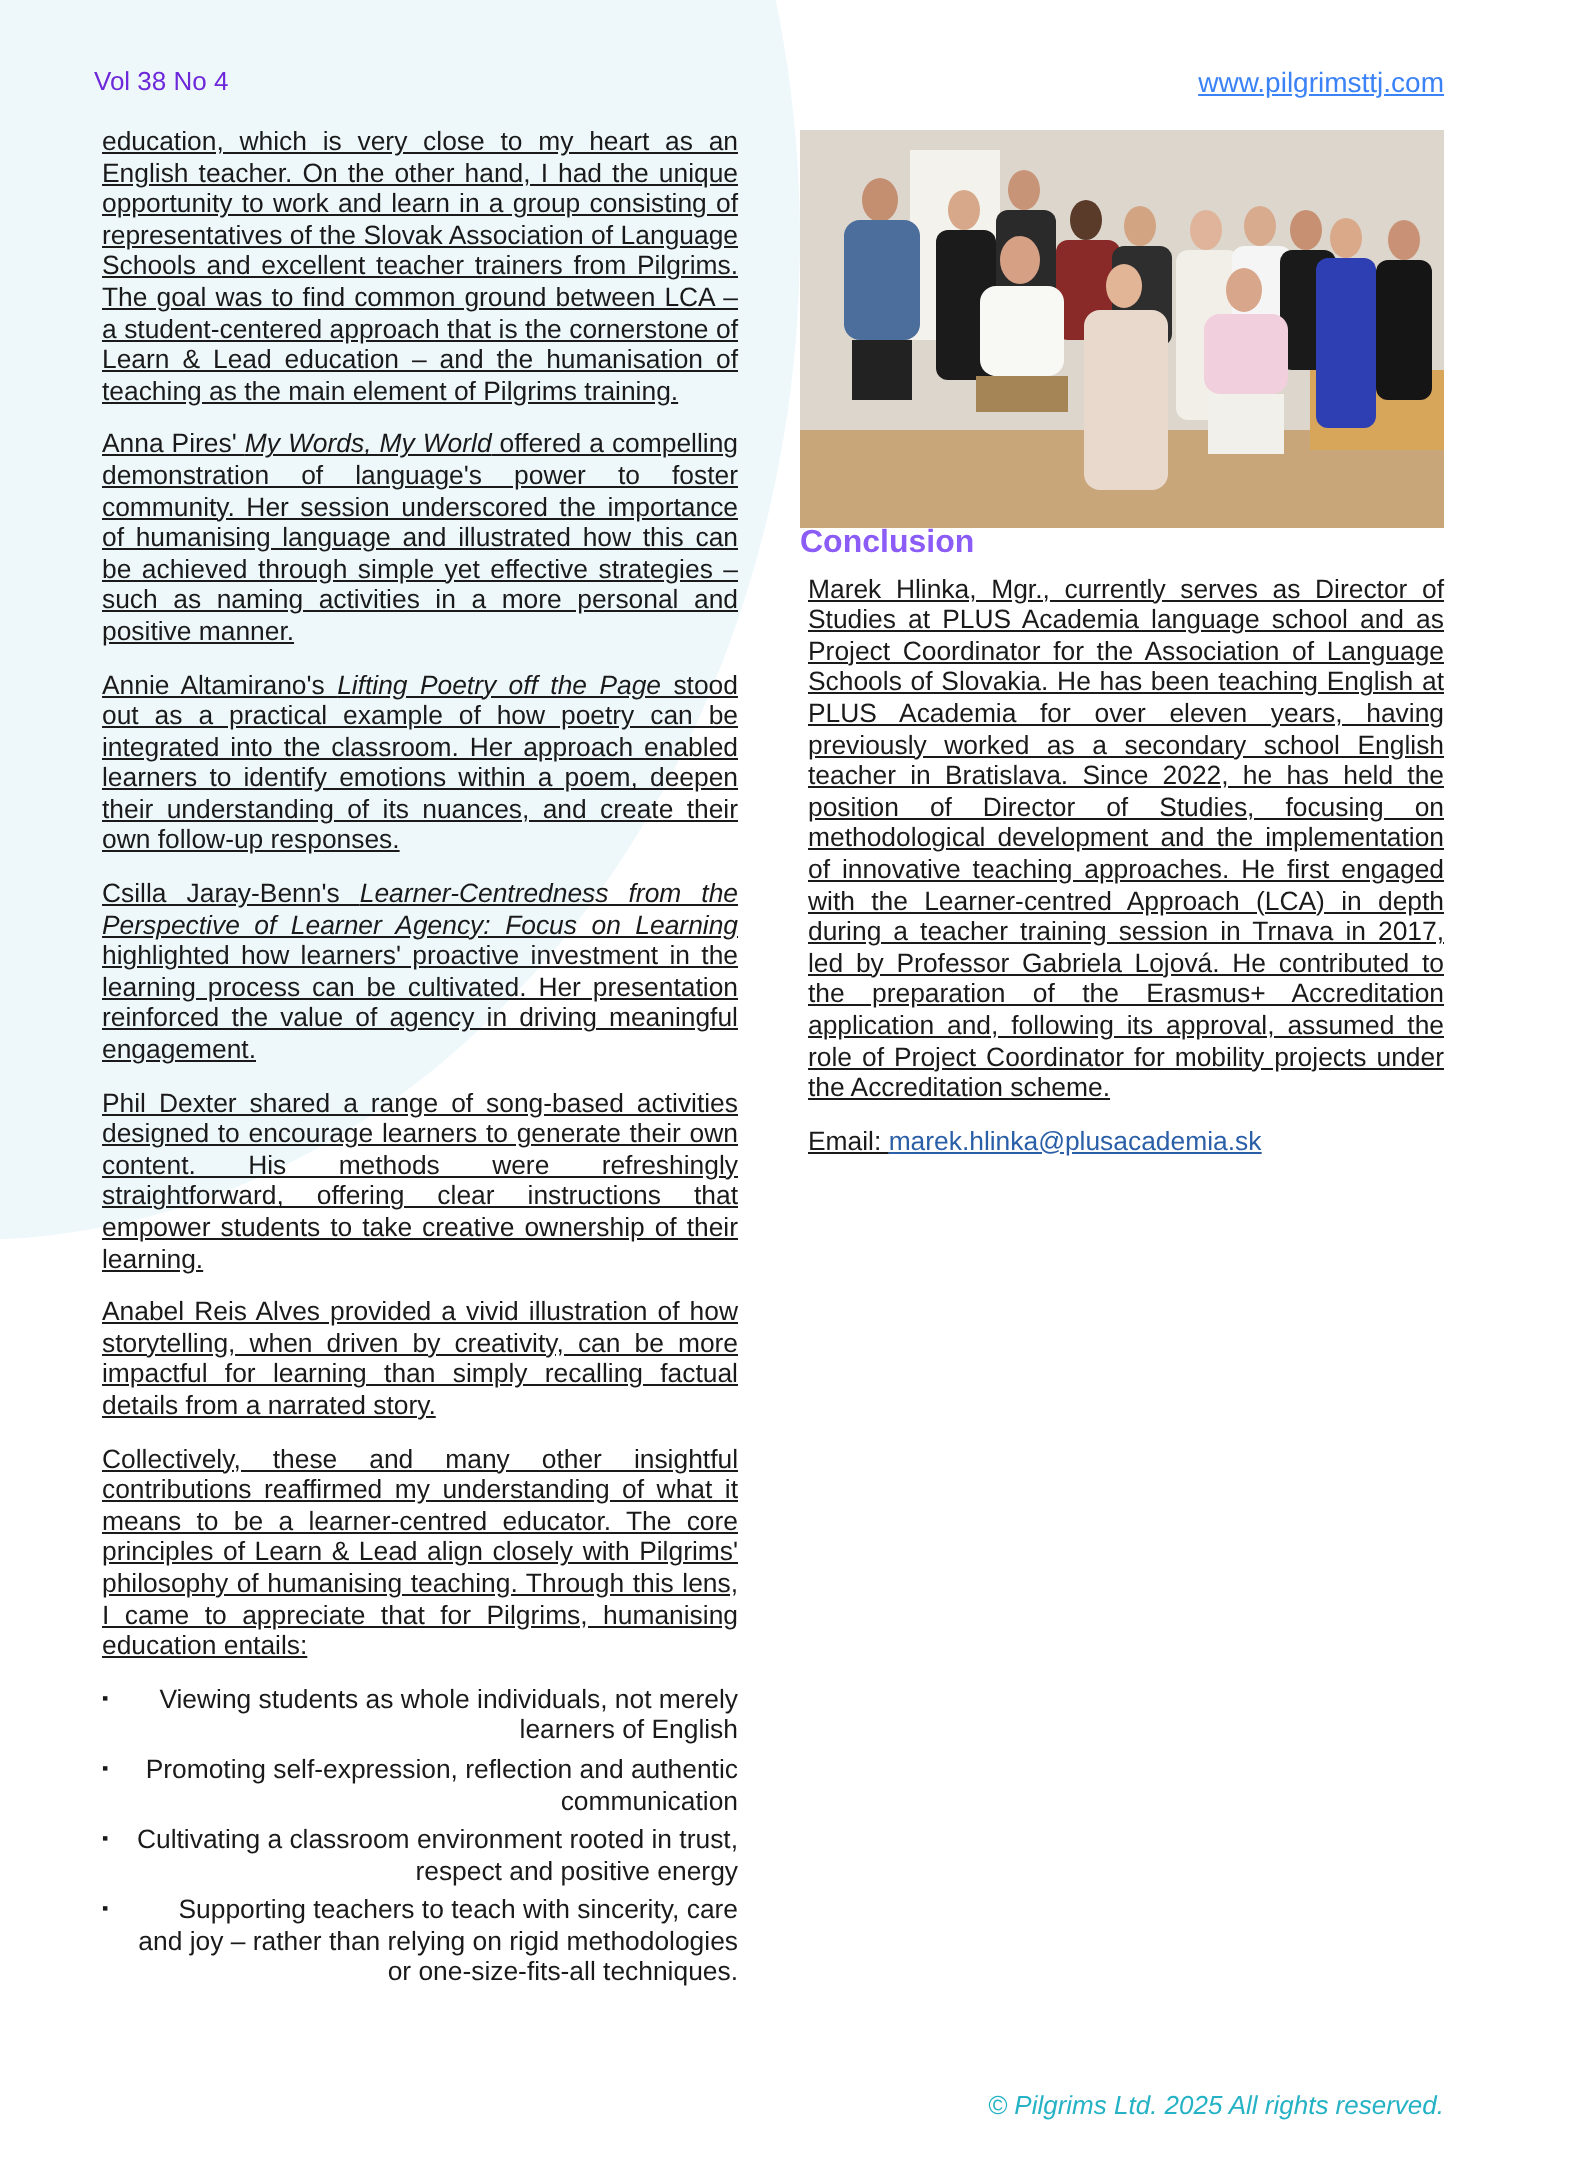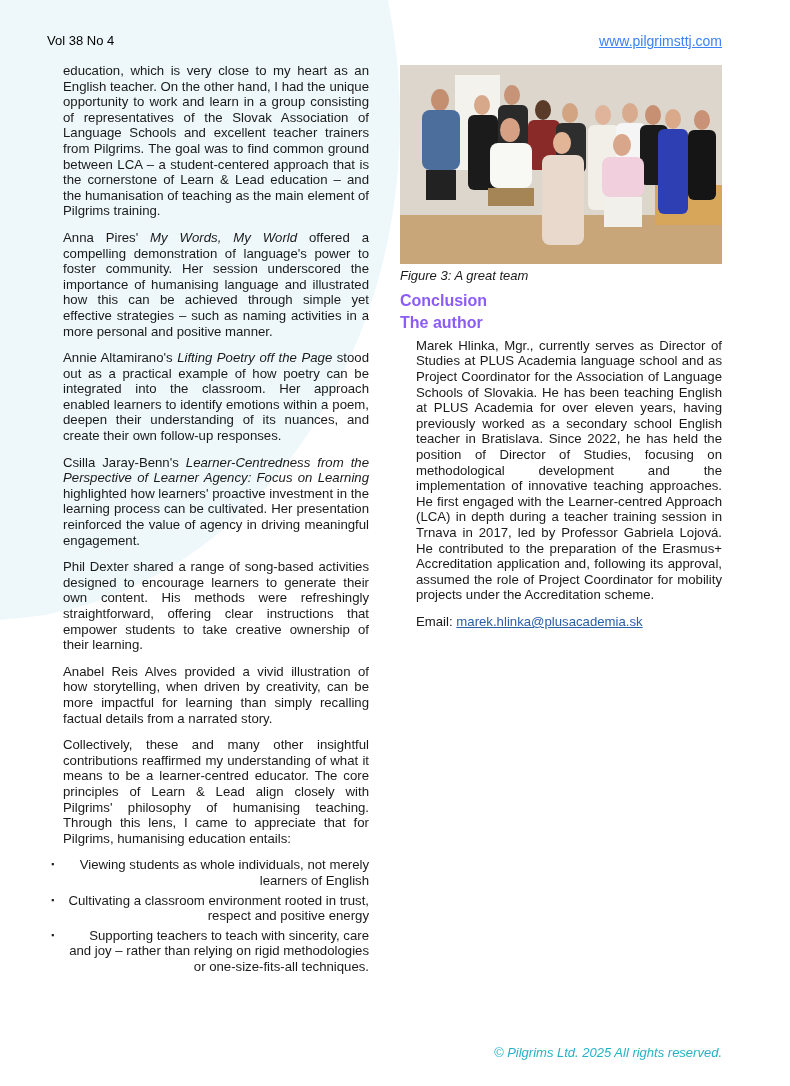--- a/index.html
+++ b/index.html
@@ -1,26 +1,26 @@
 <!DOCTYPE html>
 <html><head>
 <meta charset="utf-8">
 <style>
   html, body { margin:0; padding:0; }
   body { width:790px; height:1086px; position:relative; overflow:hidden; background:#ffffff;
          font-family:"Liberation Sans", sans-serif; color:#1a1a1a; }
   .bg-blob { position:absolute; left:-430px; top:-380px; width:830px; height:1000px; border-radius:50%;
              background:#eef8fb; z-index:0; }
   .page { position:relative; z-index:1; }
-  .hdr-left { position:absolute; left:47px; top:33px; font-size:13px; color:#000000; }
+  .hdr-left { position:absolute; left:47px; top:33px; font-size:13px; color:#6d28d9; }
   .hdr-right { position:absolute; right:68px; top:33px; font-size:14px; color:#3b82f6; text-decoration:underline; }
   .col { position:absolute; font-size:13.2px; line-height:15.6px; text-align:justify; }
   .col-left { left:47px; top:63px; width:322px; }
   .col-right { left:400px; top:65px; width:322px; }
-  p { margin:0 0 11px 16px; }
+  p { margin:0 0 11px 4px;text-decoration:underline; }
   em { font-style:italic; }
   ul { margin:0; padding:0 0 0 18px; list-style:none; }
   ul li { position:relative; margin:0 0 4px 0; text-align:right; }
   ul li::before { content:"\25AA"; position:absolute; left:-14px; top:0; font-size:9px; }
   .photo { width:322px; height:199px; display:block; background:#d8d2c8; }
   .caption { font-style:italic; font-size:13px; margin:4px 0 9px 0; }
   h2 { color:#8b5cf6; font-size:16px; font-weight:bold; margin:0 0 7px 0; }
   .email-link { color:#2a5fa8; text-decoration:underline; }
   .footer-page { position:absolute; left:47px; top:1088px; font-size:13px; color:#25b2c5; }
   .footer-copy { position:absolute; right:68px; top:1045px; font-size:13px; color:#25b2c5;font-style:italic; }
@@ -37,20 +37,21 @@
   <div class="col col-left">
     <p>education, which is very close to my heart as an English teacher. On the other hand, I had the unique opportunity to work and learn in a group consisting of representatives of the Slovak Association of Language Schools and excellent teacher trainers from Pilgrims. The goal was to find common ground between LCA – a student-centered approach that is the cornerstone of Learn &amp; Lead education – and the humanisation of teaching as the main element of Pilgrims training.</p>
     <p><span>Anna Pires' </span><em>My Words, My World</em><span> offered a compelling demonstration of language's power to foster community. Her session underscored the importance of humanising language and illustrated how this can be achieved through simple yet effective strategies – such as naming activities in a more personal and positive manner.</span></p>
     <p><span>Annie Altamirano's </span><em>Lifting Poetry off the Page</em><span> stood out as a practical example of how poetry can be integrated into the classroom. Her approach enabled learners to identify emotions within a poem, deepen their understanding of its nuances, and create their own follow-up responses.</span></p>
     <p><span>Csilla Jaray-Benn's </span><em>Learner-Centredness from the Perspective of Learner Agency: Focus on Learning</em><span> highlighted how learners' proactive investment in the learning process can be cultivated. Her presentation reinforced the value of agency in driving meaningful engagement.</span></p>
     <p>Phil Dexter shared a range of song-based activities designed to encourage learners to generate their own content. His methods were refreshingly straightforward, offering clear instructions that empower students to take creative ownership of their learning.</p>
     <p>Anabel Reis Alves provided a vivid illustration of how storytelling, when driven by creativity, can be more impactful for learning than simply recalling factual details from a narrated story.</p>
     <p>Collectively, these and many other insightful contributions reaffirmed my understanding of what it means to be a learner-centred educator. The core principles of Learn &amp; Lead align closely with Pilgrims' philosophy of humanising teaching. Through this lens, I came to appreciate that for Pilgrims, humanising education entails:</p>
     <ul>
       <li>Viewing students as whole individuals, not merely learners of English</li>
+      <li>Promoting self-expression, reflection and authentic communication</li>
       <li>Cultivating a classroom environment rooted in trust, respect and positive energy</li>
       <li>Supporting teachers to teach with sincerity, care and joy – rather than relying on rigid methodologies or one-size-fits-all techniques.</li>
     </ul>
   </div>
 
   <div class="col col-right">
     <svg class="photo" viewBox="0 0 322 199" preserveAspectRatio="none">
       <rect x="0" y="0" width="322" height="199" fill="#dcd6cc"></rect>
       <rect x="55" y="10" width="45" height="95" fill="#f4f2ec"></rect>
       <rect x="0" y="150" width="322" height="49" fill="#c9a57a"></rect>
@@ -80,25 +81,23 @@
         <ellipse cx="110" cy="65" rx="10" ry="12" fill="#d6a085"></ellipse>
           <rect x="90" y="78" width="42" height="45" rx="8" fill="#f8f8f4"></rect>
           <rect x="88" y="123" width="46" height="18" fill="#a58455"></rect>
         <ellipse cx="162" cy="78" rx="9" ry="11" fill="#e3b597"></ellipse>
           <rect x="142" y="90" width="42" height="90" rx="8" fill="#e8d9cc"></rect>
         <ellipse cx="222" cy="80" rx="9" ry="11" fill="#d8a68a"></ellipse>
           <rect x="202" y="92" width="42" height="40" rx="8" fill="#f1cfdc"></rect>
           <rect x="204" y="132" width="38" height="30" fill="#f2f0ea"></rect>
       </g>
     </svg>
-    <div class="caption">Figure 3: A great team</div>
 
     <h2>Conclusion</h2>
 
-    <h2>The author</h2>
     <p>Marek Hlinka, Mgr., currently serves as Director of Studies at PLUS Academia language school and as Project Coordinator for the Association of Language Schools of Slovakia. He has been teaching English at PLUS Academia for over eleven years, having previously worked as a secondary school English teacher in Bratislava. Since 2022, he has held the position of Director of Studies, focusing on methodological development and the implementation of innovative teaching approaches. He first engaged with the Learner-centred Approach (LCA) in depth during a teacher training session in Trnava in 2017, led by Professor Gabriela Lojová. He contributed to the preparation of the Erasmus+ Accreditation application and, following its approval, assumed the role of Project Coordinator for mobility projects under the Accreditation scheme.</p>
 
     <p><span>Email: </span><a class="email-link">marek.hlinka@plusacademia.sk</a></p>
   </div>
 
   <div class="footer-page">16</div>
   <div class="footer-copy">© Pilgrims Ltd. 2025 All rights reserved.</div>
 </div>
 
 </body></html>

